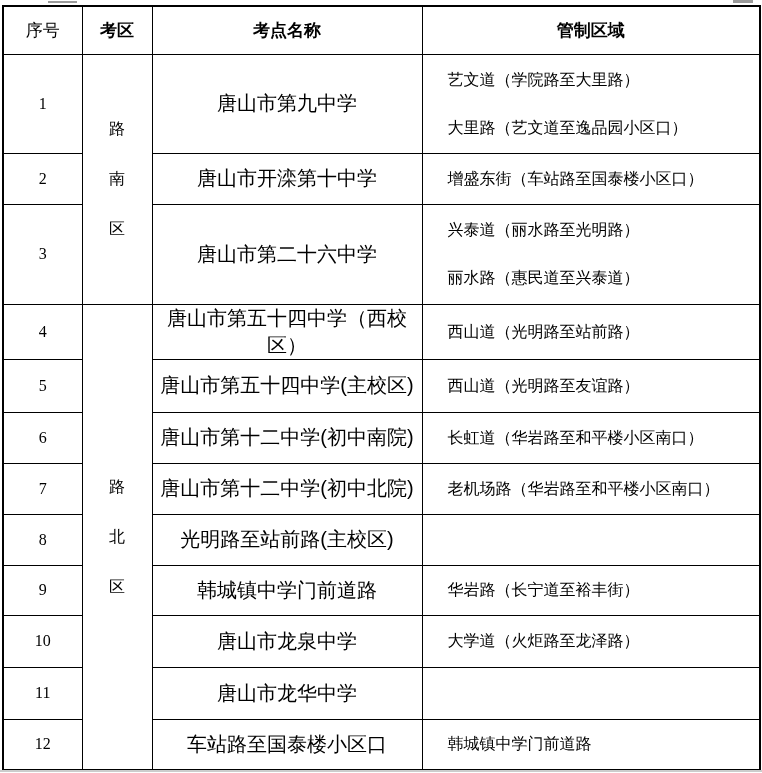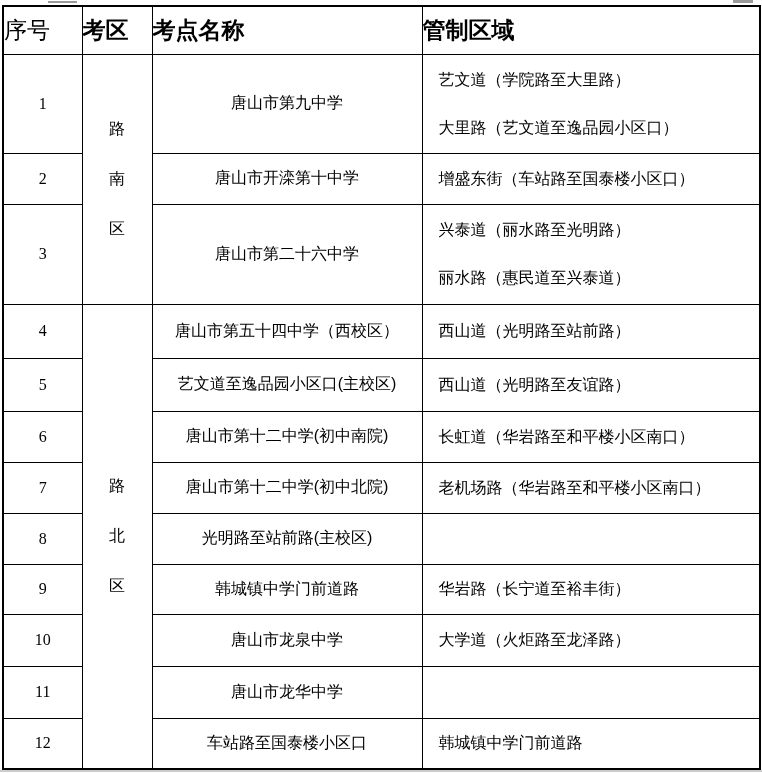--- a/index.html
+++ b/index.html
@@ -17,37 +17,37 @@
     border-collapse:collapse;table-layout:fixed;
     border:2px solid #000;
   }
   col.c-no{width:79px;}
   col.c-region{width:70px;}
   col.c-name{width:270px;}
   col.c-area{width:338px;}
 
   th,td{border:1px solid #000;padding:0;vertical-align:middle;overflow:hidden;}
 
-  th{font-size:23px;font-weight:bold;text-align:left;}
+  th{font-size:17px;font-weight:bold;text-align:center;}
   th.light{font-weight:normal;}
 
   td.no{
     text-align:center;font-family:"Liberation Serif",serif;
     font-size:16px;
   }
   td.region-cell{text-align:center;}
   .region-stack{
     display:flex;flex-direction:column;align-items:center;justify-content:center;
     gap:34px;font-size:16px;line-height:16px;height:100%;
   }
-  td.name{text-align:center;font-size:16px;}
+  td.name{text-align:center;font-size:20px;}
   td.area{font-size:16px;}
   .area-stack{
     display:flex;flex-direction:column;
-    gap:28px;padding-left:16px;height:100%;line-height:20px;
+    gap:28px;padding-left:25px;height:100%;line-height:20px;
   }
 
   tr.hrow{height:48px;}
   tr.r1{height:99px;}
   tr.r2{height:51px;}
   tr.r3{height:100px;}
   tr.r4{height:54px;}
   tr.r5{height:53px;}
   tr.r6{height:51px;}
   tr.r7{height:51px;}
@@ -130,21 +130,21 @@
     <td class="name">唐山市第五十四中学（西校区）</td>
     <td class="area">
       <div class="area-stack">
         <span>西山道（光明路至站前路）</span>
       </div>
     </td>
   </tr>
 
   <tr class="r5">
     <td class="no">5</td>
-    <td class="name">艺文道至逸品园小区口(主校区)</td>
+    <td class="name">唐山市第五十四中学(主校区)</td>
     <td class="area">
       <div class="area-stack">
         <span>西山道（光明路至友谊路）</span>
       </div>
     </td>
   </tr>
 
   <tr class="r6">
     <td class="no">6</td>
     <td class="name">唐山市第十二中学(初中南院)</td>

